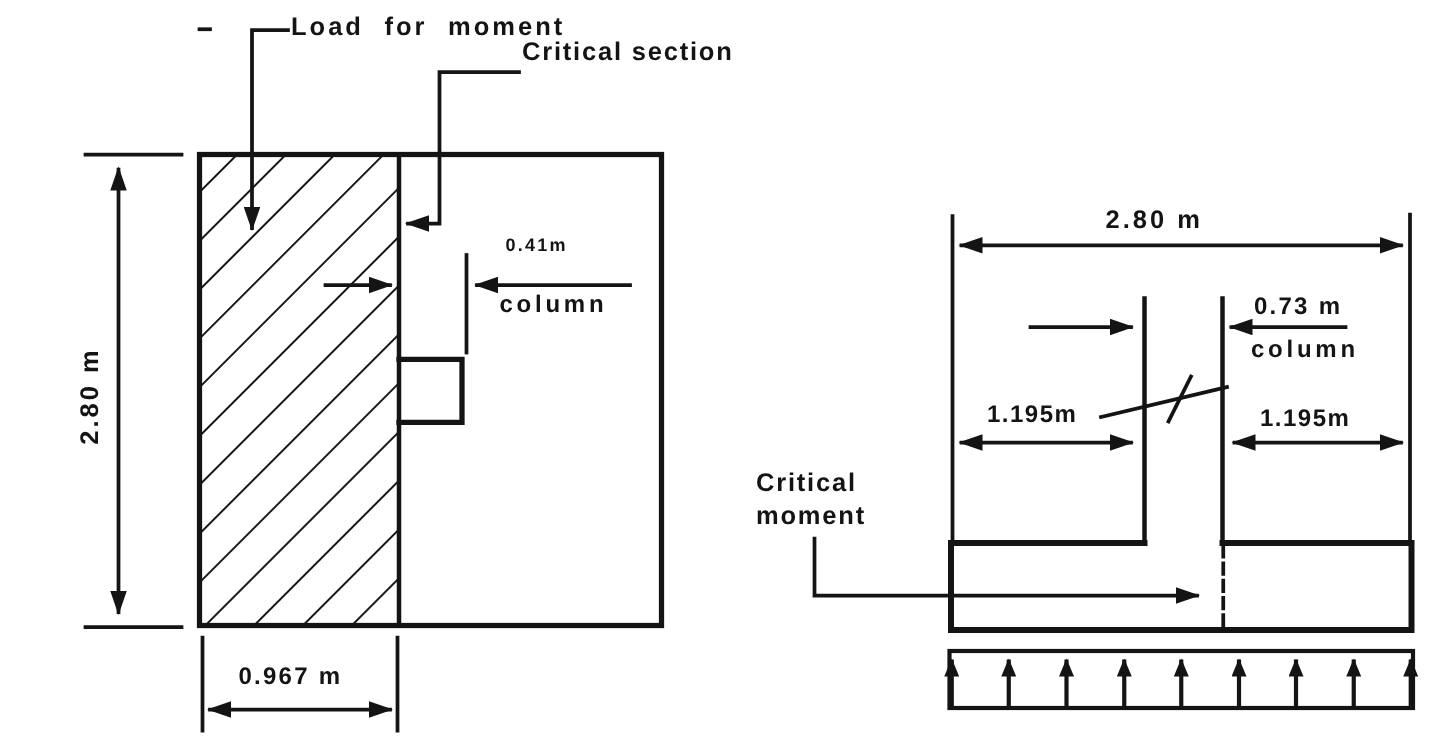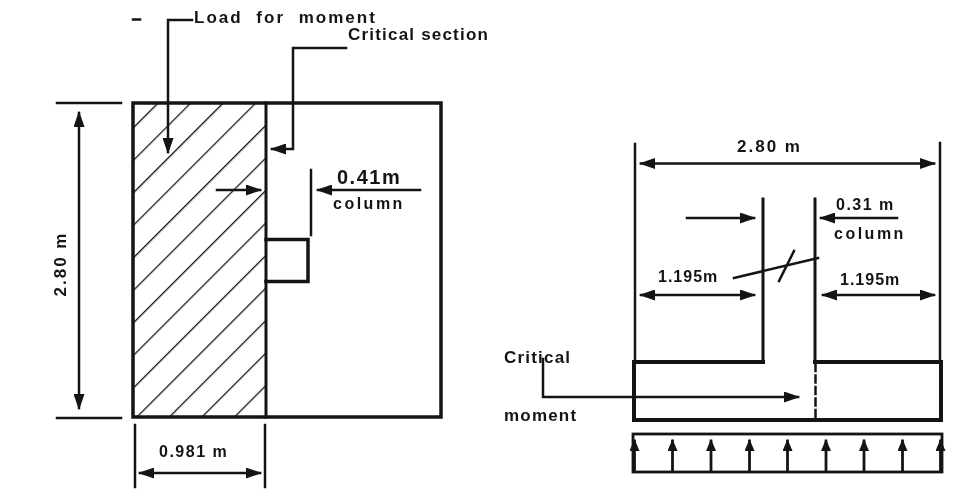--- a/index.html
+++ b/index.html
@@ -7,31 +7,31 @@
     position:relative;width:961px;height:501px;background:#ffffff;
     font-family:"Liberation Sans", sans-serif;overflow:hidden;
   }
   svg.linework{position:absolute;left:0;top:0;}
   .lbl{
     position:absolute;font-weight:700;color:#141414;font-size:17px;
     letter-spacing:2px;white-space:nowrap;line-height:1;
   }
   .lbl-load{left:194px;top:9px;word-spacing:7px;}
   .lbl-crit-plan{left:348px;top:26px;letter-spacing:1.2px;}
-  .lbl-colw-plan{left:337px;top:167px;font-size:20px;letter-spacing:1.5px;}
+  .lbl-colw-plan{left:337px;top:157px;font-size:12px;letter-spacing:1.5px;}
   .lbl-colword-plan{left:333px;top:196px;font-size:16px;letter-spacing:2.5px;}
   .lbl-280-plan{left:60px;top:264px;transform:translate(-50%,-50%) rotate(-90deg);}
   .lbl-heel-plan{left:159px;top:444px;font-size:16px;letter-spacing:1.5px;}
   .lbl-280-elev{left:737px;top:138px;}
   .lbl-colw-elev{left:836px;top:197px;font-size:16px;letter-spacing:1.5px;}
   .lbl-colword-elev{left:834px;top:226px;font-size:16px;letter-spacing:2.5px;}
   .lbl-heel-left-elev{left:658px;top:269px;font-size:16px;letter-spacing:1px;}
   .lbl-heel-right-elev{left:840px;top:272px;font-size:16px;letter-spacing:1px;}
   .lbl-crit-elev{left:504px;top:311px;letter-spacing:1.2px;line-height:22px;}
-  .lbl-crit-elev span{display:block;margin-top:36px;}
+  .lbl-crit-elev span{display:block;}
 </style>
 </head>
 <body>
 
 <div class="stage">
 
   <svg class="linework" width="961" height="501" viewBox="0 0 961 501" fill="none" stroke="#141414" stroke-width="2.5" stroke-linecap="square">
     <defs>
       <marker id="ah" markerUnits="userSpaceOnUse" markerWidth="17" markerHeight="11" refX="14" refY="5.5" orient="auto-start-reverse">
         <path d="M0,0 L16,5.5 L0,11 Z" fill="#141414" stroke="none"></path>
@@ -125,25 +125,25 @@
   <div class="lbl lbl-load">Load for moment</div>
 
   <div class="lbl lbl-crit-plan">Critical section</div>
 
   <div class="lbl lbl-colw-plan">0.41m</div>
 
   <div class="lbl lbl-colword-plan">column</div>
 
   <div class="lbl lbl-280-plan">2.80 m</div>
 
-  <div class="lbl lbl-heel-plan">0.981 m</div>
+  <div class="lbl lbl-heel-plan">0.967 m</div>
 
   <div class="lbl lbl-280-elev">2.80 m</div>
 
-  <div class="lbl lbl-colw-elev">0.31 m</div>
+  <div class="lbl lbl-colw-elev">0.73 m</div>
 
   <div class="lbl lbl-colword-elev">column</div>
 
   <div class="lbl lbl-heel-left-elev">1.195m</div>
 
   <div class="lbl lbl-heel-right-elev">1.195m</div>
 
   <div class="lbl lbl-crit-elev">
     <span>Critical</span>
     <span>moment</span>

